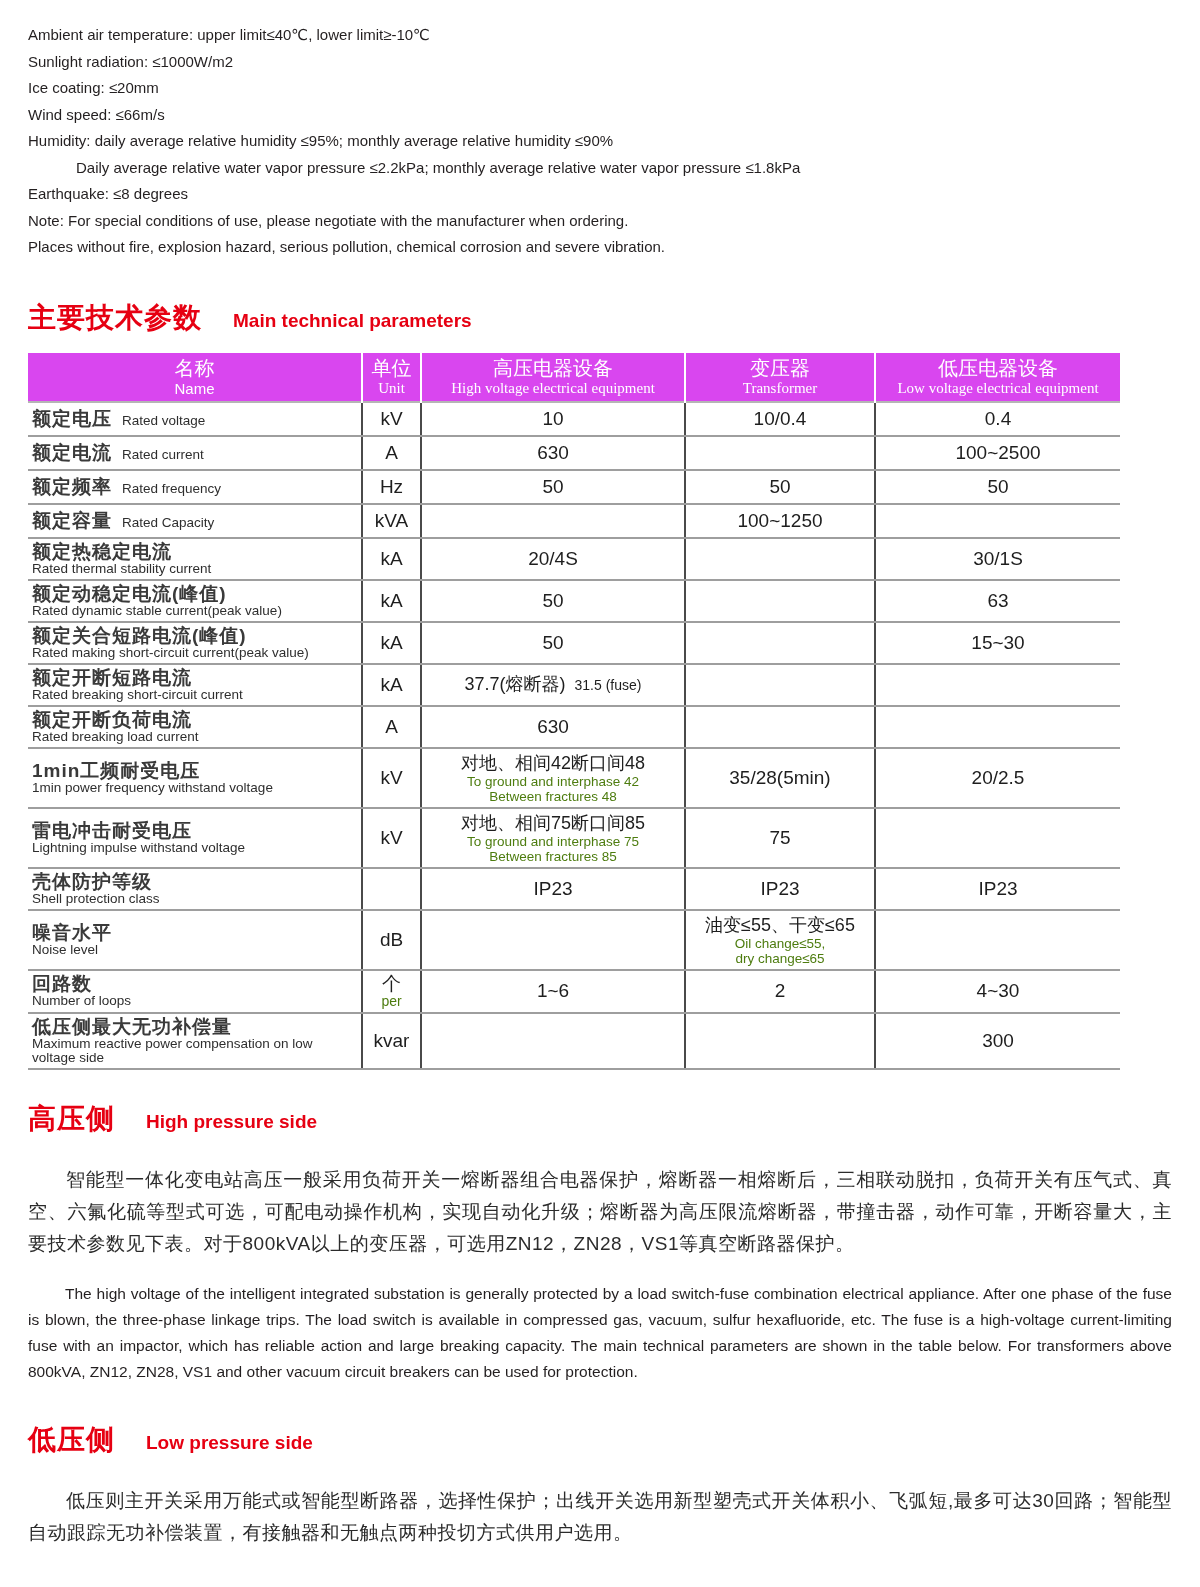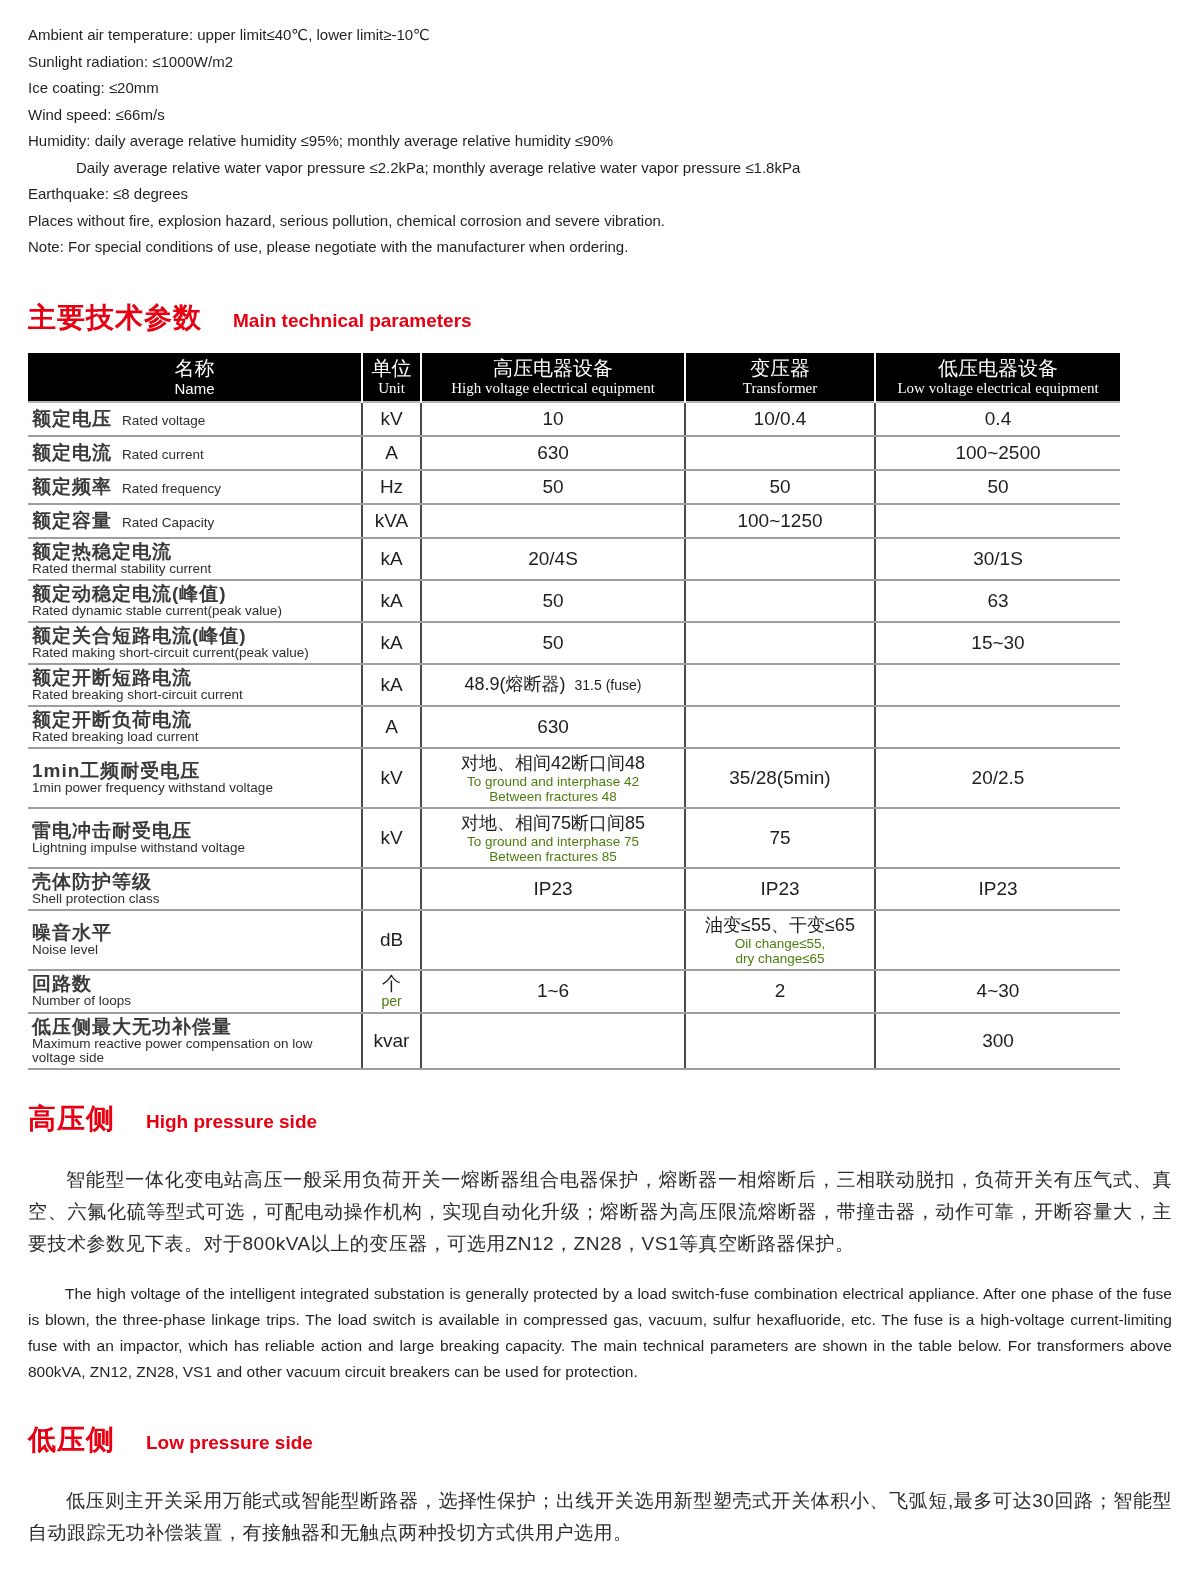--- a/index.html
+++ b/index.html
@@ -41,21 +41,21 @@
   #low-side-heading   { margin-top: 36px; }
 
   
   table.params {
     width: 1092px;
     border-collapse: collapse;
     table-layout: fixed;
     margin-top: 16px;
   }
   table.params thead th {
-    background: #000000;
+    background: #d946ef;
     color: #ffffff;
     font-weight: normal;
     padding: 3px 2px 4px 2px;
     vertical-align: middle;
   }
   table.params thead th + th { border-left: 2px solid #ffffff; font-family: Liberation Serif, serif; }
   .th-cn { font-size: 20px; line-height: 24px; }
   .th-en { font-size: 15px; line-height: 17px; }
 
   table.params tbody td {
@@ -111,22 +111,22 @@
 <div class="page">
 
   <div class="env-block">
       <div class="env-line">Ambient air temperature: upper limit≤40℃, lower limit≥-10℃</div>
       <div class="env-line">Sunlight radiation: ≤1000W/m2</div>
       <div class="env-line">Ice coating: ≤20mm</div>
       <div class="env-line">Wind speed: ≤66m/s</div>
       <div class="env-line">Humidity: daily average relative humidity ≤95%; monthly average relative humidity ≤90%</div>
       <div class="env-line indent">Daily average relative water vapor pressure ≤2.2kPa; monthly average relative water vapor pressure ≤1.8kPa</div>
       <div class="env-line">Earthquake: ≤8 degrees</div>
+      <div class="env-line">Note: For special conditions of use, please negotiate with the manufacturer when ordering.</div>
       <div class="env-line">Places without fire, explosion hazard, serious pollution, chemical corrosion and severe vibration.</div>
-      <div class="env-line">Note: For special conditions of use, please negotiate with the manufacturer when ordering.</div>
     </div>
 
   <h2 class="section-heading" id="main-params-heading">
     <span class="heading-cn">主要技术参数</span>
     <span class="heading-en">Main technical parameters</span>
   </h2>
 
   <table class="params">
     <colgroup>
       <col style="width:334px">
@@ -218,21 +218,21 @@
           <td class="val-cell"></td>
           <td class="val-cell">15~30</td>
         </tr>
         <tr>
           <td class="name-cell">
             <span class="name-cn">额定开断短路电流</span>
             <span class="name-en">Rated breaking short-circuit current</span>
           </td>
           <td class="val-cell unit-cell">kA</td>
           <td class="val-cell">
-            <div class="cell-main"><span>48.9(熔断器)</span><span class="cell-side">31.5 (fuse)</span></div>
+            <div class="cell-main"><span>37.7(熔断器)</span><span class="cell-side">31.5 (fuse)</span></div>
           </td>
           <td class="val-cell"></td>
           <td class="val-cell"></td>
         </tr>
         <tr>
           <td class="name-cell">
             <span class="name-cn">额定开断负荷电流</span>
             <span class="name-en">Rated breaking load current</span>
           </td>
           <td class="val-cell unit-cell">A</td>

